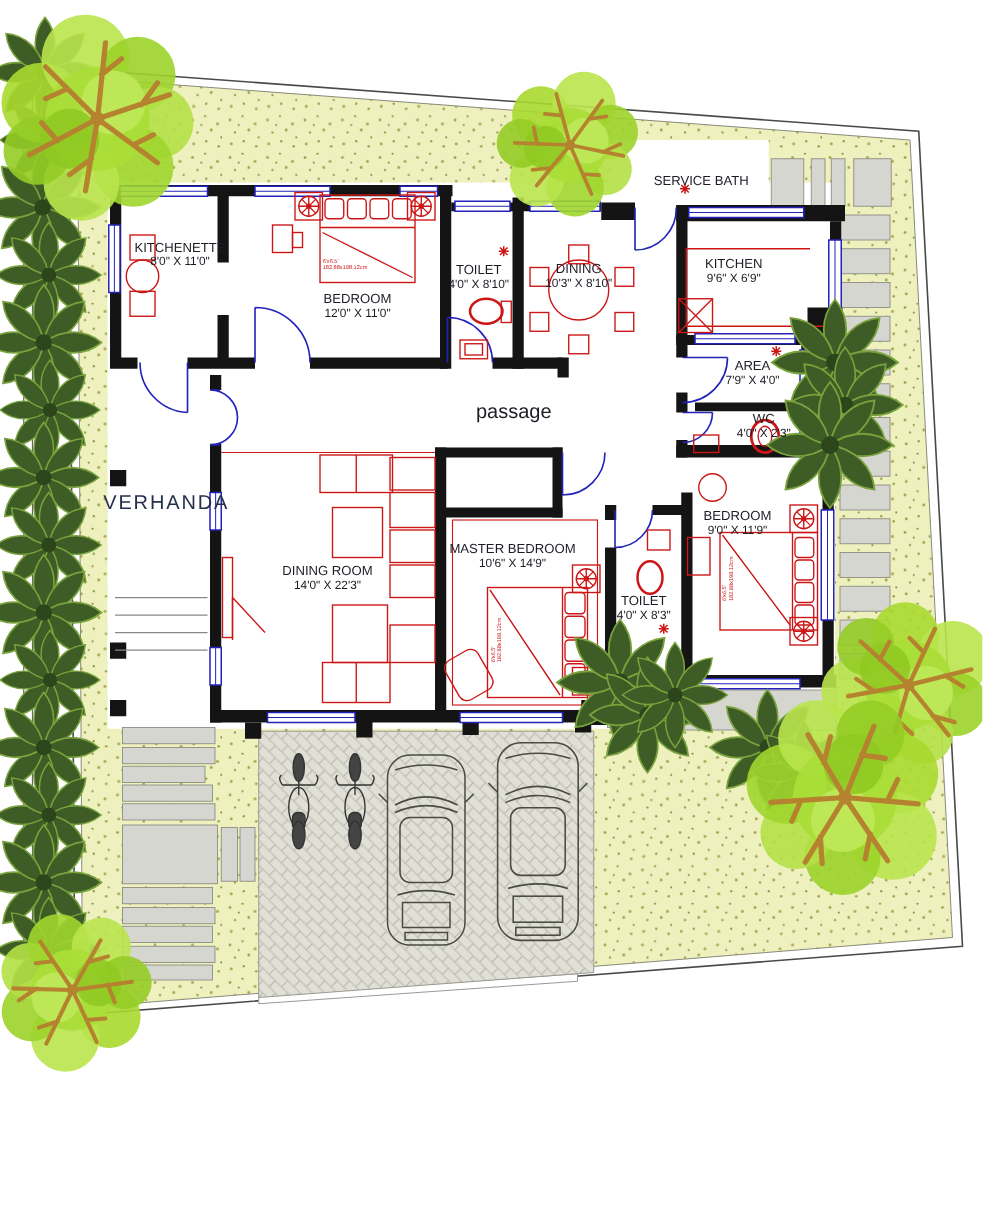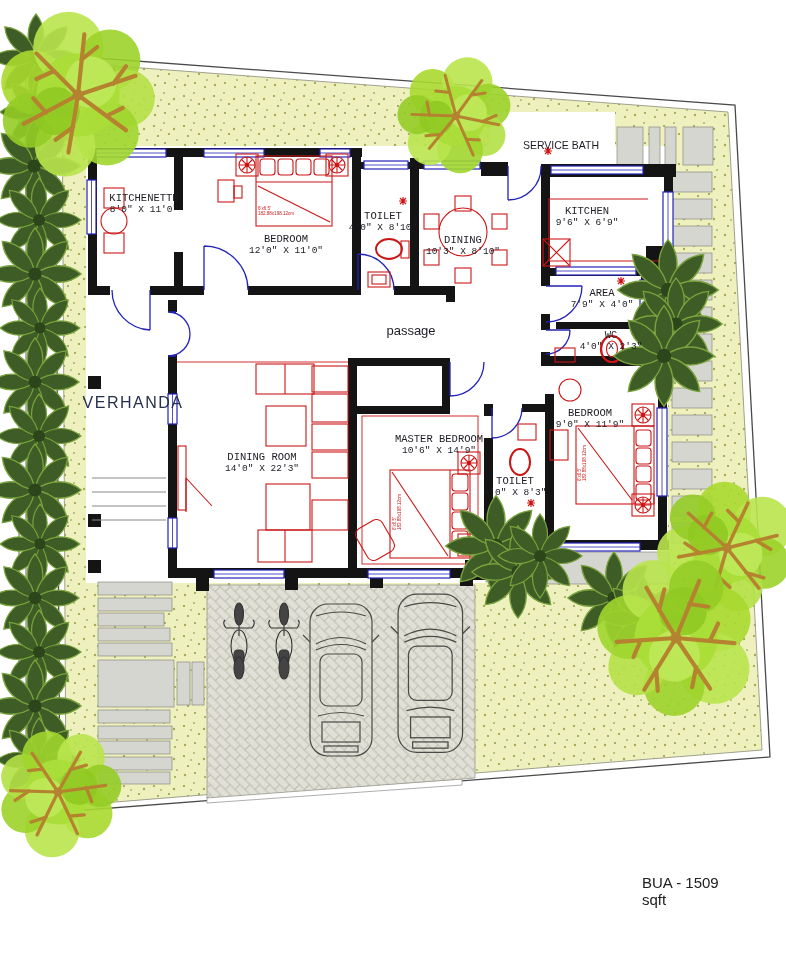--- a/index.html
+++ b/index.html
@@ -1,25 +1,25 @@
 <!DOCTYPE html>
 <html><head>
 <meta charset="utf-8">
 <style>
   html,body{margin:0;padding:0;background:#fff;}
   .stage{position:relative;width:786px;height:965px;background:#fff;overflow:hidden;
          font-family:"Liberation Sans",sans-serif;}
   .stage svg{position:absolute;left:0;top:0;}
   .lbl{position:absolute;transform:translate(-50%,-50%);text-align:center;
-       font-size:10.5px;line-height:1.18;color:#1c1c24;white-space:nowrap;z-index:5;font-family:Liberation Mono, monospace;}
+       font-size:10.5px;line-height:1.18;color:#1c1c24;white-space:nowrap;z-index:5;}
   .lbl .dims{font-size:9.5px;}
   .area-lbl{position:absolute;transform:translate(-50%,-50%);font-size:10.5px;
        color:#1c1c24;white-space:nowrap;z-index:5;}
   .verhanda{letter-spacing:1.5px;color:#25304a;font-size:16px;}
-  .passage{font-size:13px;}
+  .passage{font-size:16px;}
   .bednote{position:absolute;z-index:6;color:#cc1616;font-size:4.5px;line-height:1.1;
        transform:translate(-50%,-50%);text-align:left;white-space:nowrap;}
   .bednote.rot{transform:translate(-50%,-50%) rotate(-90deg);}
   .title-main{position:absolute;transform:translate(-50%,-50%);
        font-family:"Liberation Serif",serif;font-size:27px;letter-spacing:1px;color:#15151a;z-index:5;}
   .title-sub{position:absolute;transform:translate(-50%,-50%);
        font-size:15px;color:#202020;z-index:5;}
 </style>
 </head>
 <body>
@@ -422,41 +422,41 @@
     <div class="dims">8'0" X 11'0"</div>
   </div>
   <div class="lbl" style="left:286px;top:245px">
     <div>BEDROOM</div>
     <div class="dims">12'0" X 11'0"</div>
   </div>
   <div class="lbl" style="left:383px;top:222px">
     <div>TOILET</div>
     <div class="dims">4'0" X 8'10"</div>
   </div>
-  <div class="lbl" style="left:463px;top:246px">
+  <div class="lbl" style="left:463px;top:221px">
     <div>DINING</div>
     <div class="dims">10'3" X 8'10"</div>
   </div>
   <div class="lbl" style="left:587px;top:217px">
     <div>KITCHEN</div>
     <div class="dims">9'6" X 6'9"</div>
   </div>
   <div class="lbl" style="left:602px;top:299px">
     <div>AREA</div>
     <div class="dims">7'9" X 4'0"</div>
   </div>
   <div class="lbl" style="left:611px;top:341px">
     <div>WC</div>
     <div class="dims">4'0" X 2'3"</div>
   </div>
   <div class="lbl" style="left:590px;top:419px">
     <div>BEDROOM</div>
     <div class="dims">9'0" X 11'9"</div>
   </div>
-  <div class="lbl" style="left:439px;top:445px">
+  <div class="lbl" style="left:410px;top:445px">
     <div>MASTER BEDROOM</div>
     <div class="dims">10'6" X 14'9"</div>
   </div>
   <div class="lbl" style="left:515px;top:487px">
     <div>TOILET</div>
     <div class="dims">4'0" X 8'3"</div>
   </div>
   <div class="lbl" style="left:262px;top:463px">
     <div>DINING ROOM</div>
     <div class="dims">14'0" X 22'3"</div>
@@ -472,15 +472,14 @@
   </div>
   <div class="bednote rot" style="left:398px;top:512px">
     <div>6'x6.5'</div>
     <div>182.88x198.12cm</div>
   </div>
   <div class="bednote rot" style="left:583px;top:463px">
     <div>6'x6.5'</div>
     <div>182.88x198.12cm</div>
   </div>
 
-  <div class="title-sub" style="left:690px;top:891px">BUA - 1509 sqft</div>
 
 </div>
 
 </body></html>

